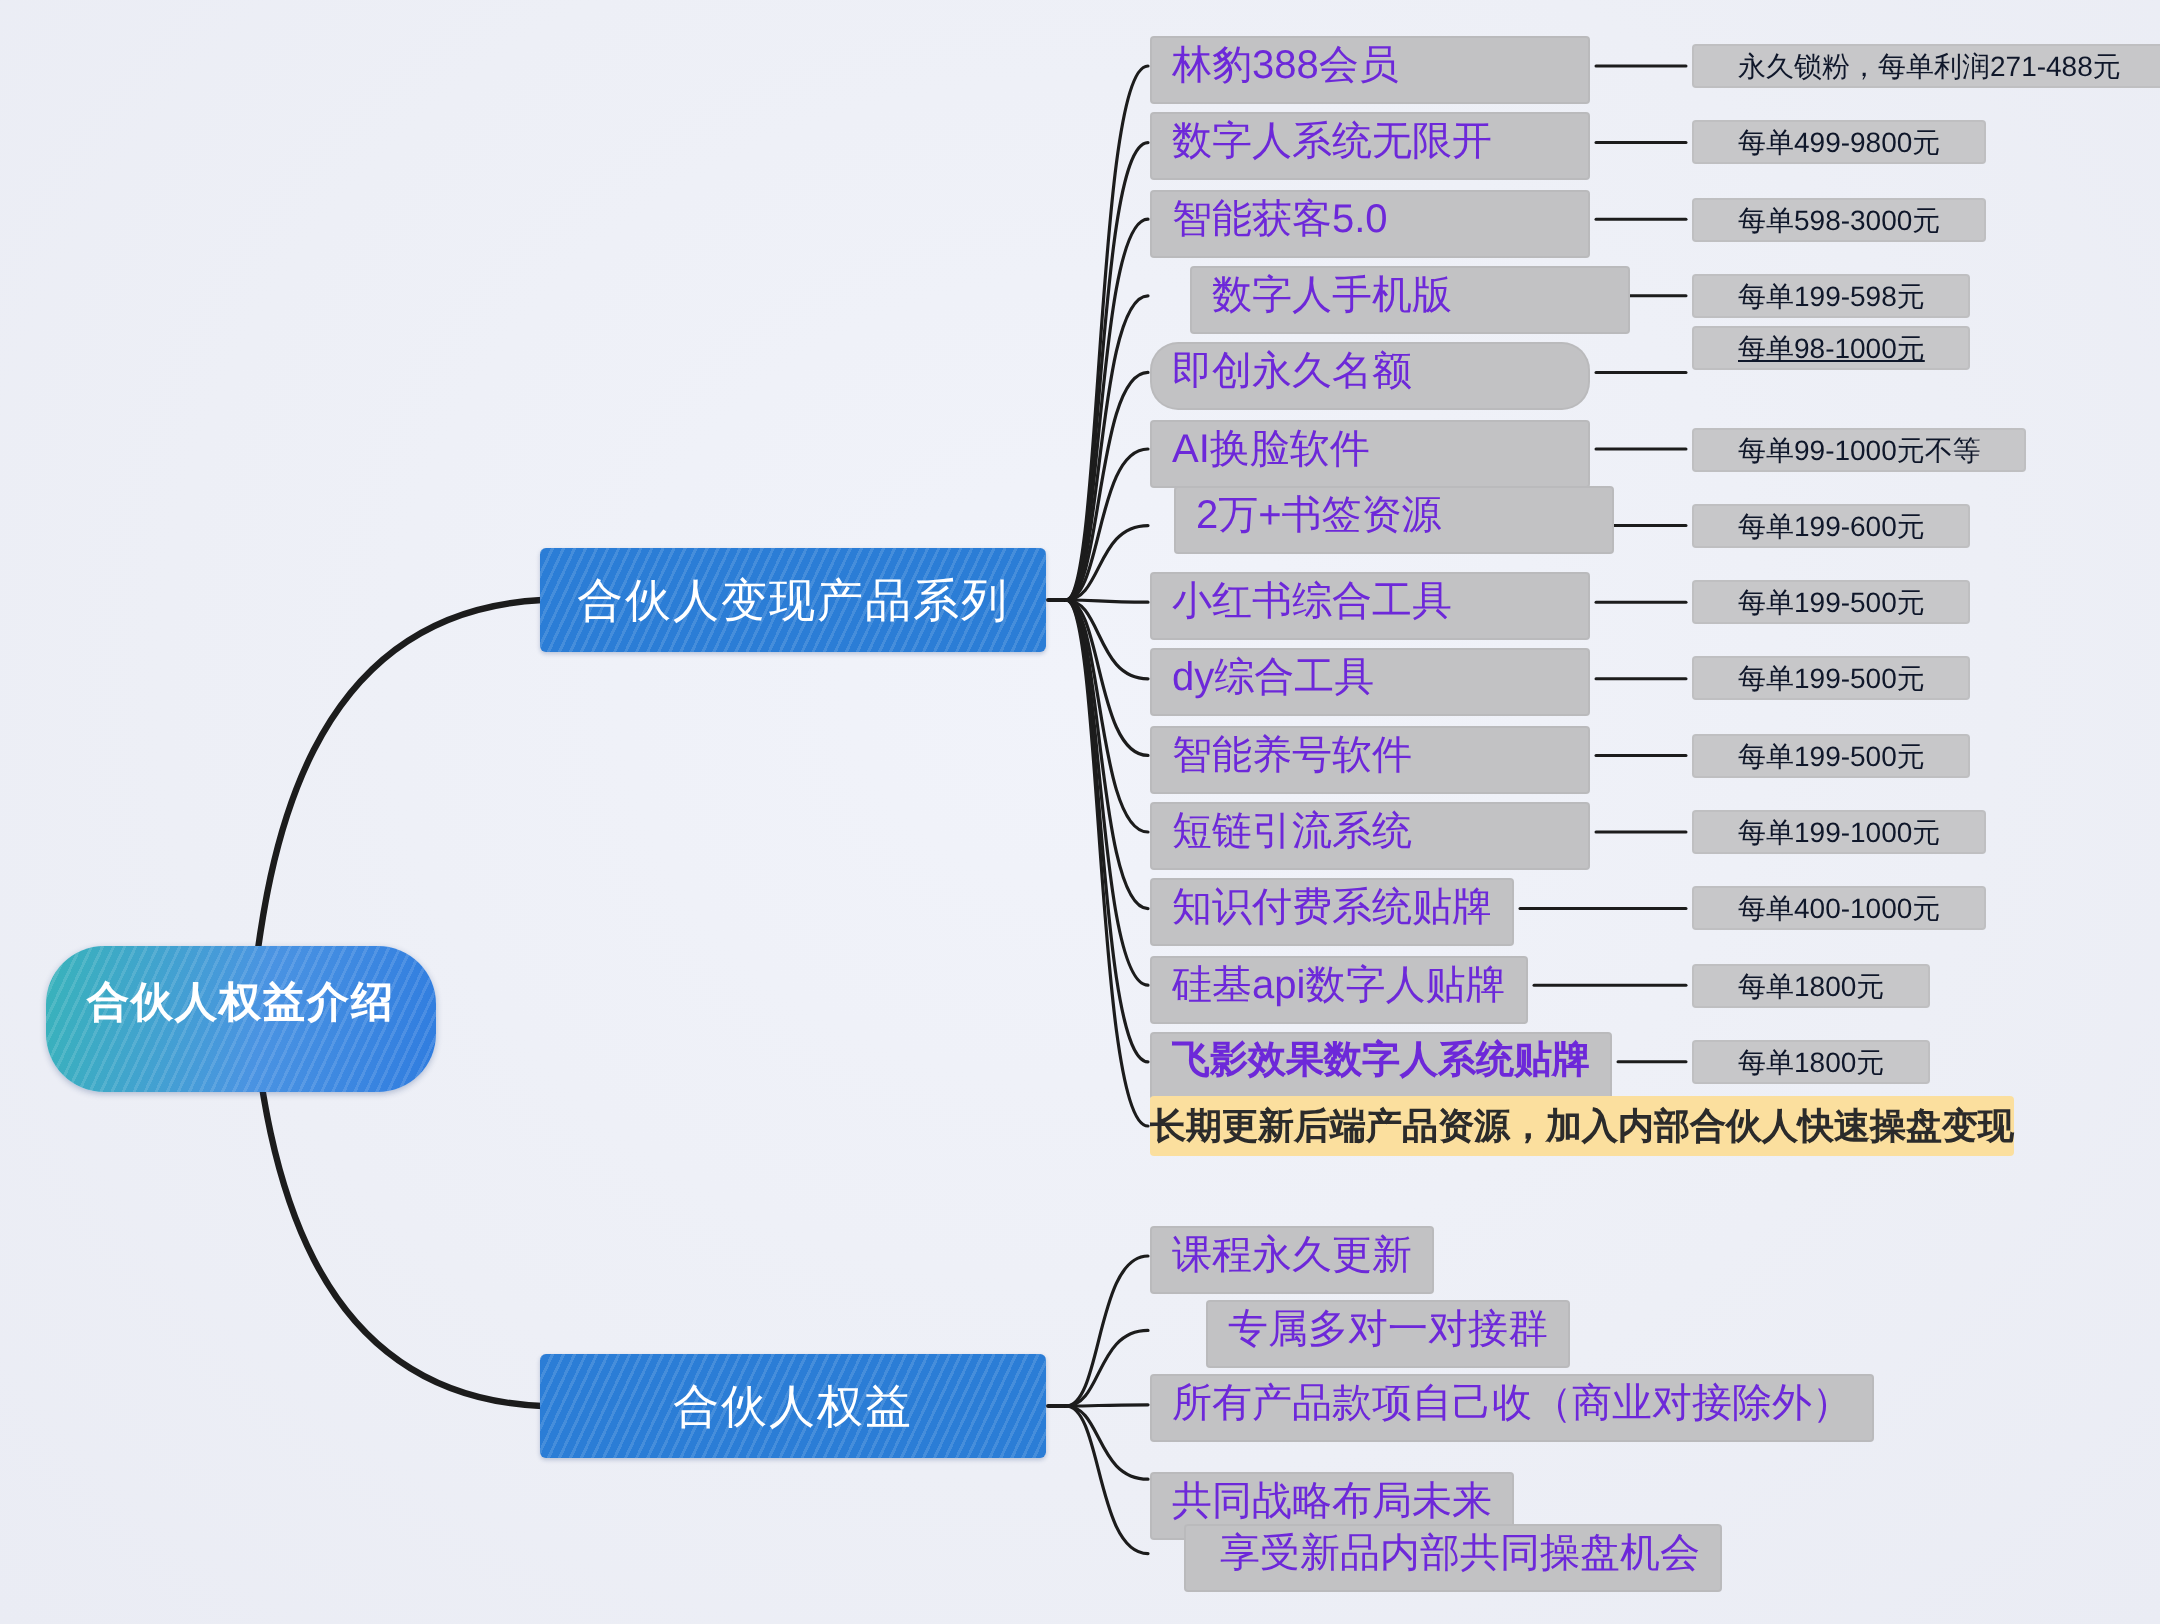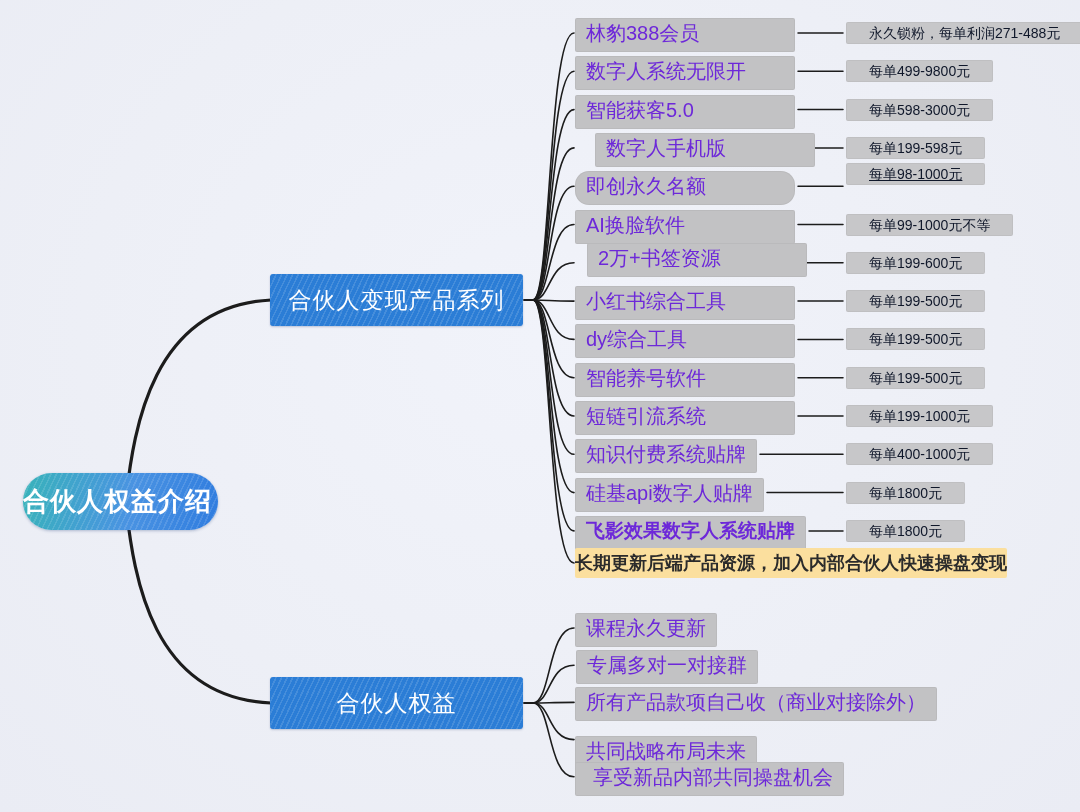--- a/index.html
+++ b/index.html
@@ -30,22 +30,22 @@
   .branch{
     background:#2b7dd6;
     background-image:repeating-linear-gradient(115deg, rgba(255,255,255,.13) 0 1.5px, rgba(255,255,255,0) 1.5px 5px);
     color:#fff;text-align:center;font-size:23px;letter-spacing:1px;
     width:253px;height:52px;line-height:52px;border-radius:3px;
     box-shadow:0 1px 2px rgba(30,60,120,0.25);
   }
   .root-pill{
     background:linear-gradient(100deg,#38b3ba 0%,#4a93e2 55%,#2f7cdf 100%);
     background-blend-mode:normal;
-    color:#fff;text-align:left;font-weight:700;font-size:26px;letter-spacing:1px;
-    width:195px;height:57px;line-height:57px;border-radius:29px;
+    color:#fff;text-align:center;font-weight:700;font-size:21px;letter-spacing:1px;
+    width:195px;height:73px;line-height:57px;border-radius:29px;
     box-shadow:0 1px 3px rgba(30,60,120,0.3);
     position:absolute;
   }
   .root-pill::after{
     content:"";position:absolute;inset:0;border-radius:29px;
     background:repeating-linear-gradient(115deg, rgba(255,255,255,.12) 0 1.5px, rgba(255,255,255,0) 1.5px 5px);
   }
 </style>
 </head>
 <body>
@@ -120,17 +120,17 @@
     <div class="node topic" style="left: 575px; top: 401px;">短链引流系统</div>
     <div class="node price" style="left: 846px; top: 405px;">每单199-1000元</div>
     <div class="node topic fit" style="left: 575px; top: 439.3px;">知识付费系统贴牌</div>
     <div class="node price" style="left: 846px; top: 443.3px;">每单400-1000元</div>
     <div class="node topic fit" style="left: 575px; top: 477.6px;">硅基api数字人贴牌</div>
     <div class="node price" style="left: 846px; top: 481.6px;">每单1800元</div>
     <div class="node topic emphasis fit" style="left: 575px; top: 515.9px;">飞影效果数字人系统贴牌</div>
     <div class="node price" style="left: 846px; top: 519.9px;">每单1800元</div>
     <div class="node topic hl fit" style="left: 575px; top: 548px;">长期更新后端产品资源，加入内部合伙人快速操盘变现</div>
     <div class="node topic fit" style="left: 575px; top: 613px;">课程永久更新</div>
-    <div class="node topic fit" style="left: 576px; top: 650.2px;">专属多对一对接群</div>
+    <div class="node topic fit" style="left: 603px; top: 650.2px;">专属多对一对接群</div>
     <div class="node topic fit" style="left: 575px; top: 687.4px;">所有产品款项自己收（商业对接除外）</div>
     <div class="node topic fit" style="left: 575px; top: 736px;">共同战略布局未来</div>
-    <div class="node topic fit" style="left: 575px; top: 761.8px; padding-left: 18px;">享受新品内部共同操盘机会</div>
+    <div class="node topic fit" style="left: 592px; top: 761.8px; padding-left: 18px;">享受新品内部共同操盘机会</div>
   </div>
 
 </body></html>

